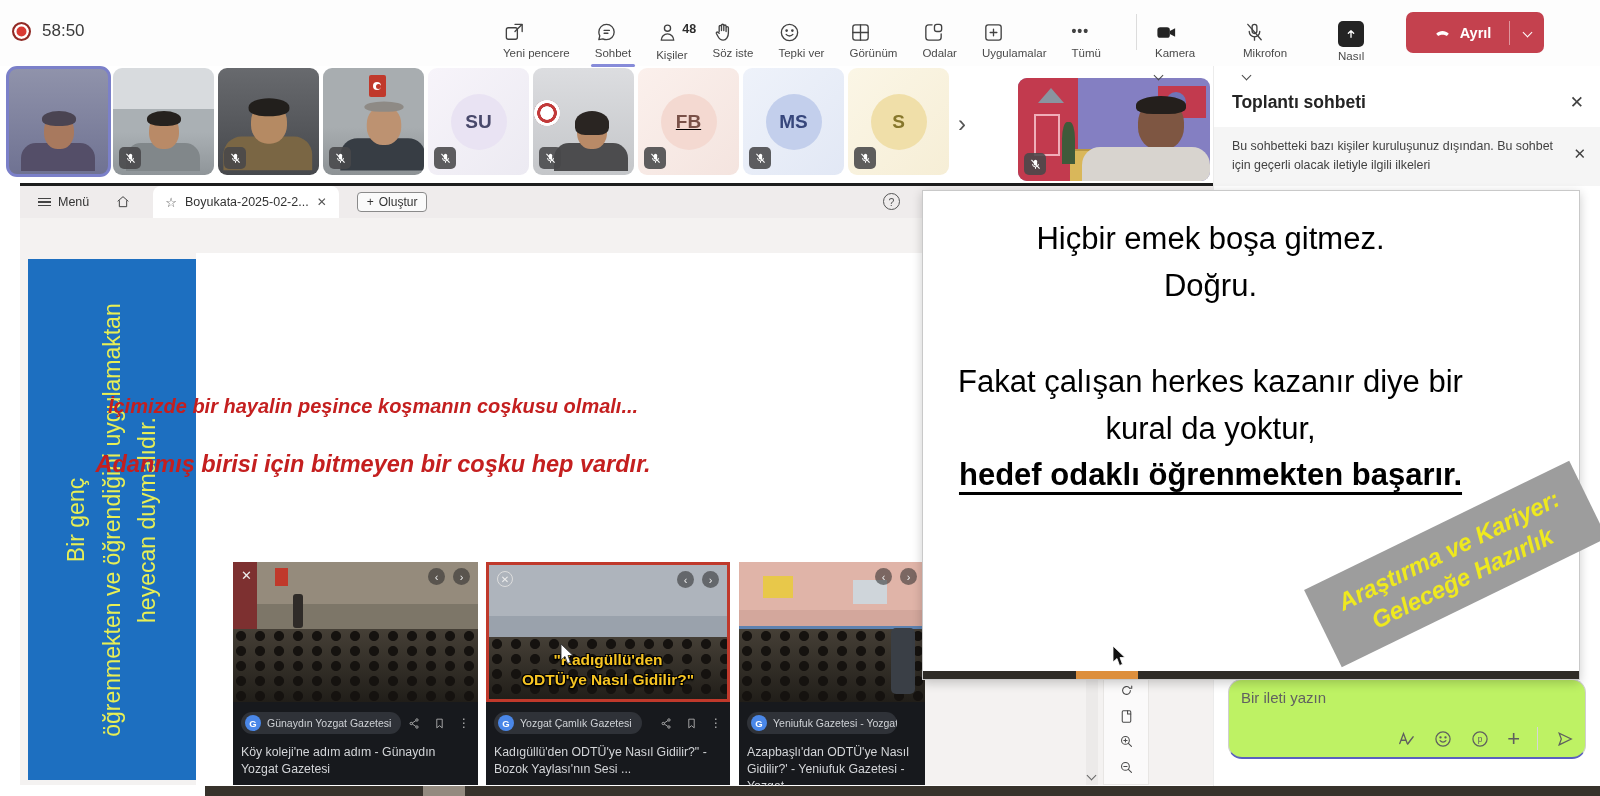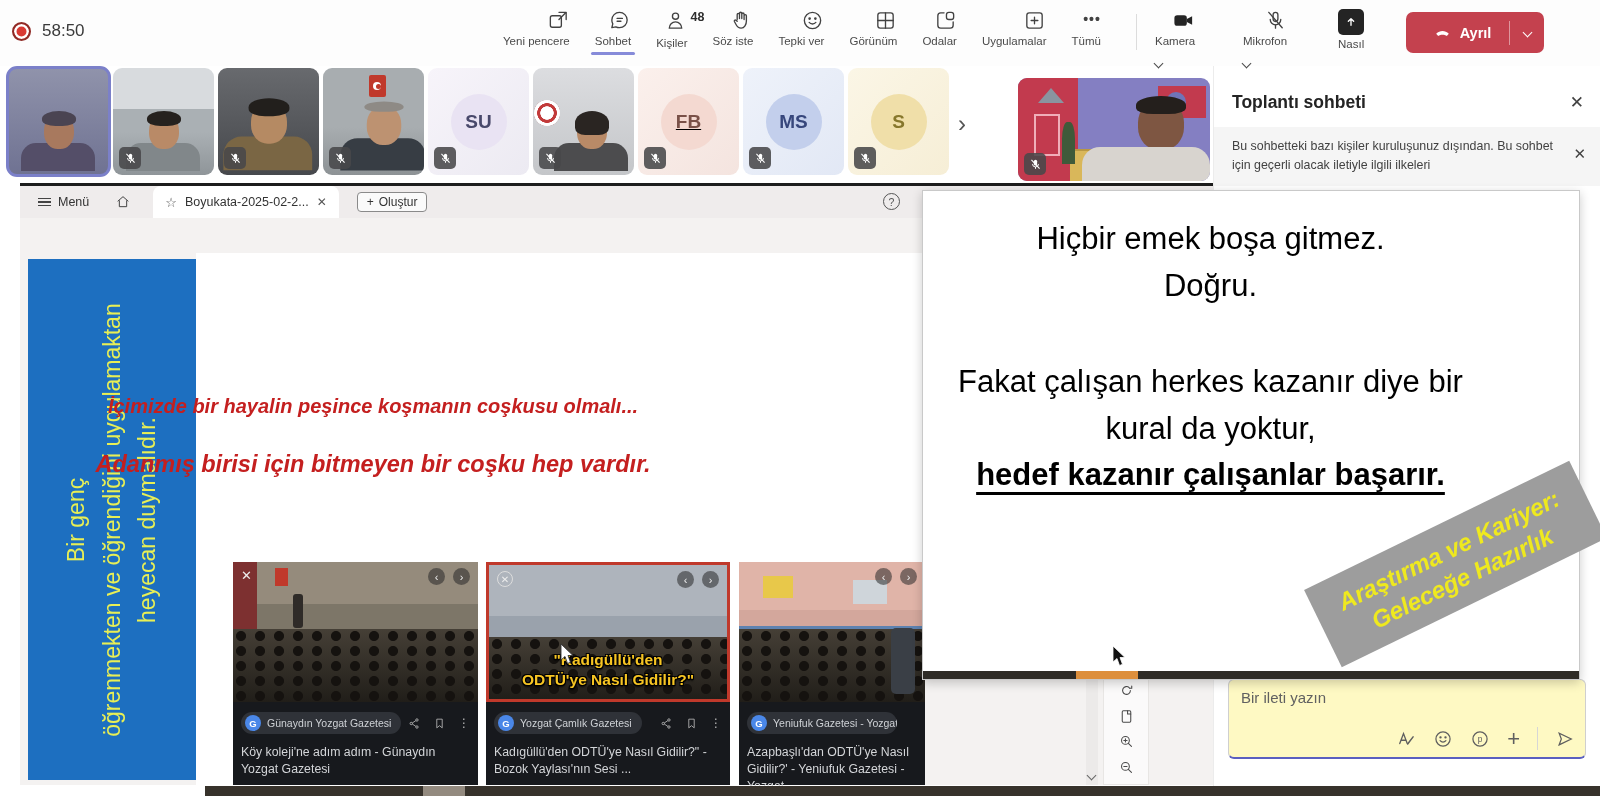--- a/index.html
+++ b/index.html
@@ -6,21 +6,21 @@
   html,body { width:1600px; height:796px; overflow:hidden; background:#fff;
     font-family:"Liberation Sans","DejaVu Sans",sans-serif; }
   #stage { position:relative; width:1600px; height:796px; background:#fff; overflow:hidden; }
 
   
   .topbar { position:absolute; left:0; top:0; width:1600px; height:66px; background:#fdfdfd; z-index:9; }
   .rec { position:absolute; left:12px; top:21px; display:flex; align-items:center; gap:11px; }
   .recdot { width:19px; height:19px; border-radius:50%; background:#d93a34; border:2px solid #8f2b26; box-shadow:inset 0 0 0 2.5px #fff; }
   .timer { font-size:17px; color:#3a3a3a; }
   .tb-actions { position:absolute; left:503px; top:9px; display:flex; gap:25px; }
-  .tb-btn { display:flex; flex-direction:column; align-items:flex-end; gap:3px; font-size:11.5px; color:#4a4a4a; position:relative; cursor:default; }
+  .tb-btn { display:flex; flex-direction:column; align-items:flex-start; gap:3px; font-size:11.5px; color:#4a4a4a; position:relative; cursor:default;margin-top:12px; }
   .tb-btn svg { width:23px; height:23px; stroke:#424242; fill:none; stroke-width:1.4; stroke-linecap:round; stroke-linejoin:round; }
   .tb-btn.active::after { content:""; position:absolute; bottom:-6px; left:50%; transform:translateX(-50%); width:44px; height:3px; border-radius:2px; background:#868bd9; }
   .badge48 { position:absolute; top:1px; right:-17px; font-size:12.5px; font-weight:bold; color:#2e2e2e; }
   .dots { font-size:14px; font-weight:bold; color:#424242; letter-spacing:1px; height:23px; line-height:20px; }
   .tb-divider { position:absolute; left:1136px; top:14px; width:1px; height:36px; background:#dcdcdc; }
   .dev-group { position:absolute; top:9px; display:flex; align-items:flex-start; gap:4px;flex-direction:column; }
   .chev { display:inline-block; width:7px; height:7px; border-right:1.6px solid #4a4a4a; border-bottom:1.6px solid #4a4a4a; transform:rotate(45deg); }
   .dev-chev { margin-top:9px; }
   .share-box { width:26px; height:26px; background:#242424; border-radius:5px; display:flex; align-items:center; justify-content:center; }
   .leave-btn { position:absolute; left:1406px; top:12px; width:138px; height:41px; background:#c4414e; border-radius:7px; display:flex; align-items:center; color:#fff; cursor:default; }
@@ -44,21 +44,21 @@
   .strip-chev { position:absolute; left:958px; top:110px; font-size:24px; color:#555; z-index:8; cursor:default; }
   .bigtile { position:absolute; left:1018px; top:78px; width:192px; height:103px; border-radius:9px; overflow:hidden; z-index:8; background:#847fc2; }
 
   
   .chat { position:absolute; left:1213px; top:66px; width:387px; height:730px; background:#fff; border-left:1px solid #ececec; z-index:3; }
   .chat-head { position:relative; padding:26px 18px 14px 18px; }
   .chat-title { font-size:17.5px; font-weight:700; color:#242424; }
   .chat-close { position:absolute; right:16px; top:26px; font-size:17px; color:#424242; cursor:default; }
   .chat-banner { position:relative; background:#f5f5f5; padding:10px 44px 12px 18px; font-size:12.4px; color:#424242; line-height:1.5; }
   .banner-close { position:absolute; right:14px; top:16px; font-size:15px; color:#424242; }
-  .chat-input { position:absolute; left:14px; top:613px; width:358px; height:80px; background:#fef9c3; border:1px solid #cfcfcf; border-bottom:2.5px solid #5a5fc0; border-radius:6px; padding:9px 12px; }
+  .chat-input { position:absolute; left:14px; top:613px; width:358px; height:80px; background:#bef264; border:1px solid #cfcfcf; border-bottom:2.5px solid #5a5fc0; border-radius:14px; padding:9px 12px; }
   .chat-input input { border:0; outline:0; width:100%; font-size:15px; color:#424242; font-family:inherit; background:transparent; }
   .chat-input input::placeholder { color:#616161; opacity:1; }
   .ci-icons { position:absolute; right:10px; bottom:7px; display:flex; align-items:center; gap:17px; }
   .ci-icons svg { width:20px; height:20px; stroke:#5f5f5f; fill:none; stroke-width:1.5; stroke-linecap:round; }
   .ci-divider { width:1px; height:23px; background:#d6d6d6; }
   .ci-plus { font-size:22px; color:#5f5f5f; line-height:20px; }
 
   
   .acrobat { position:absolute; left:20px; top:183px; width:1193px; height:602px; background:#f4f2f1; z-index:1; border-top:3px solid #1d1d1d; }
   .atabs { position:relative; height:32px; background:#efecec; display:flex; align-items:center; font-size:12.5px; color:#333; }
@@ -598,21 +598,21 @@
   </div>
 
   <div class="slideover">
     <div class="ov-block1">
       <div class="ovl">Hiçbir emek boşa gitmez.</div>
       <div class="ovl">Doğru.</div>
     </div>
     <div class="ov-block2">
       <div class="ovl">Fakat çalışan herkes kazanır diye bir</div>
       <div class="ovl">kural da yoktur,</div>
-      <div class="ovl ov-bold">hedef kazanır çalışanlar başarır.</div>
+      <div class="ovl ov-bold">hedef odaklı öğrenmekten başarır.</div>
     </div>
     <div class="ov-banner">
       <div>Araştırma ve Kariyer:</div>
       <div>Geleceğe Hazırlık</div>
     </div>
     <div class="ov-bottombar">
       <div class="ov-thumb"></div>
     </div>
   </div>
 

